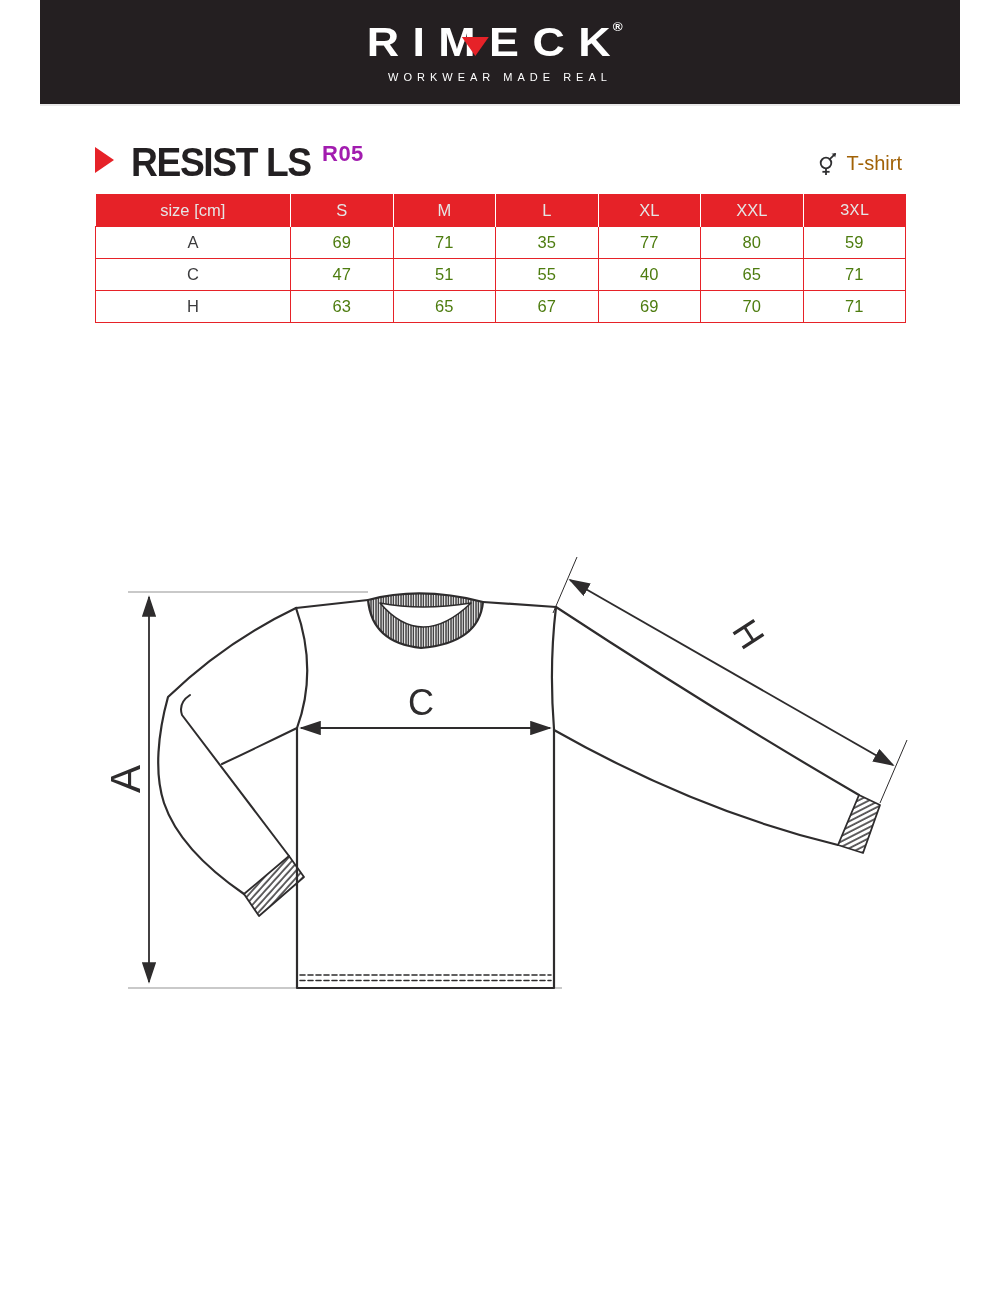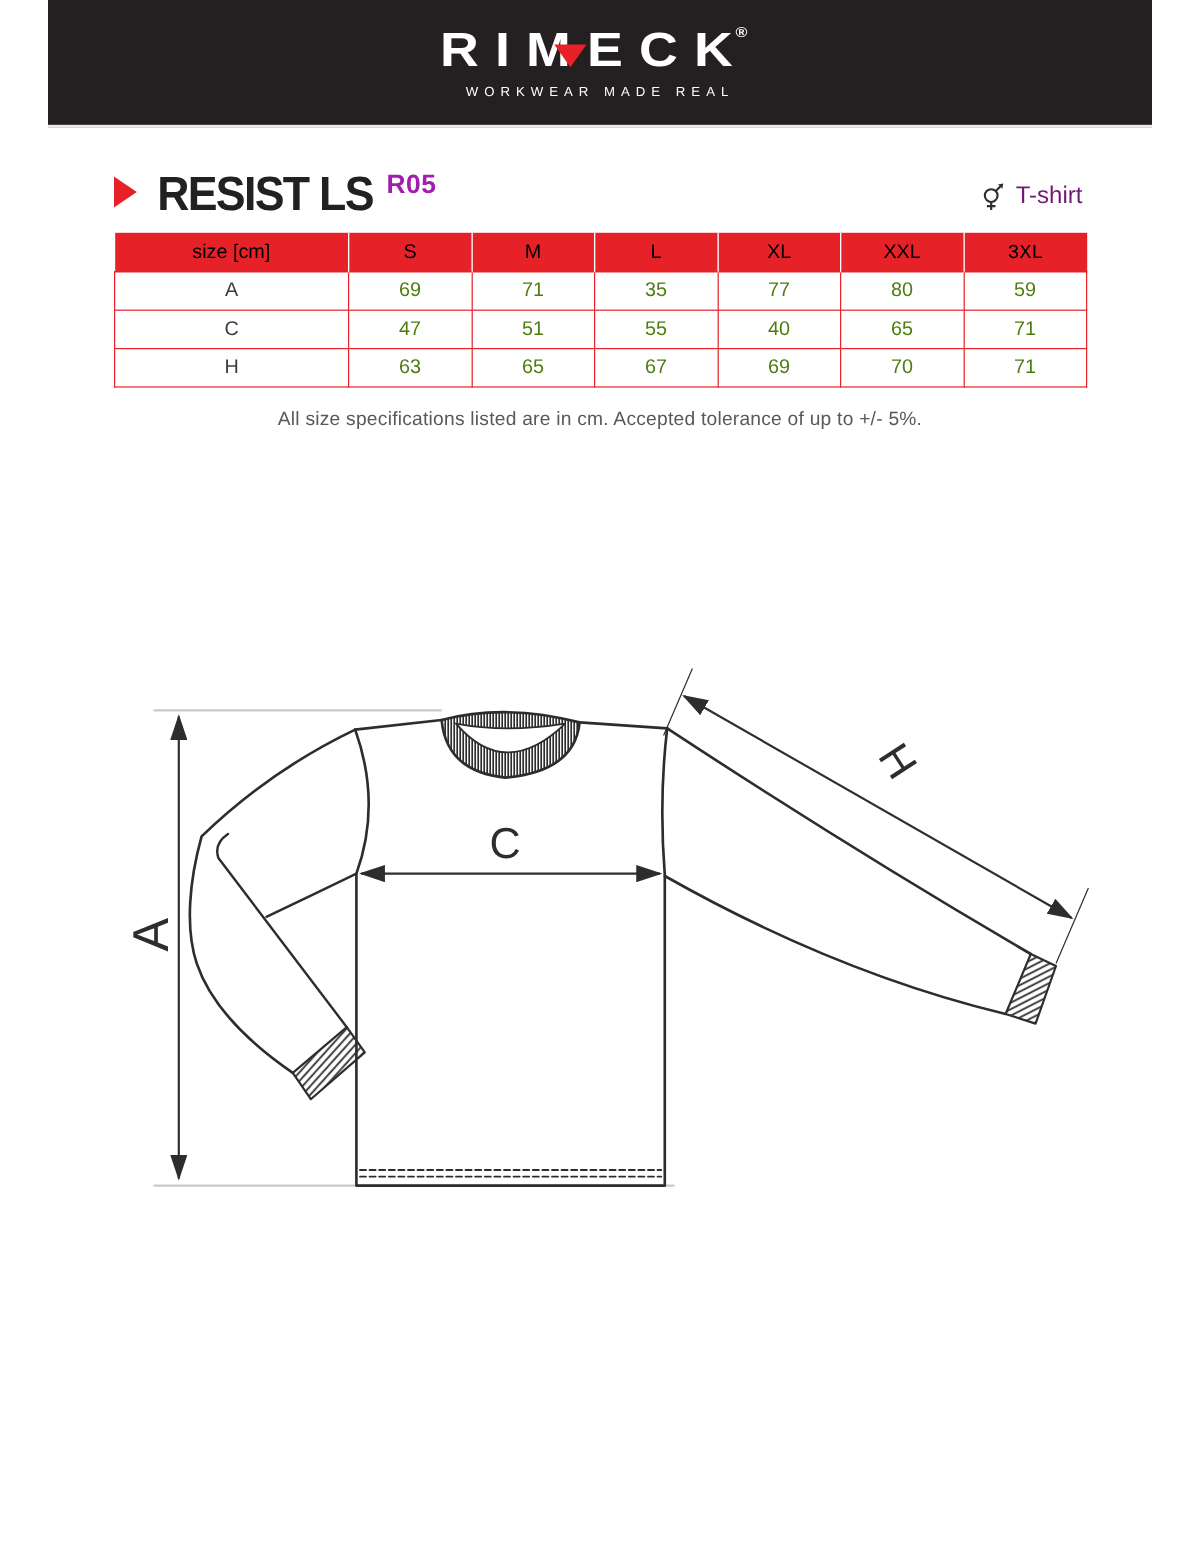--- a/index.html
+++ b/index.html
@@ -39,30 +39,30 @@
     font-size:40px;font-weight:bold;color:#232022;letter-spacing:-1.5px;
     transform:scaleX(0.93);transform-origin:left top;white-space:nowrap;
   }
   .product-code{
     position:absolute;left:322px;top:141px;
     font-size:22px;font-weight:bold;color:#a21caf;letter-spacing:0.5px;
   }
   .category{
     position:absolute;right:98px;top:149px;display:flex;align-items:center;gap:7px;
   }
-  .category-label{font-size:20px;color:#701a75;}
+  .category-label{font-size:20px;color:#a16207;}
   
   .size-table{
     position:absolute;left:95px;top:194px;width:810px;
     border-collapse:collapse;table-layout:fixed;
   }
   .size-table col.c0{width:195px;}
   .size-table col.cn{width:102.5px;}
   .size-table th{
-    background:#e62228;color:#000000;font-weight:normal;font-size:16.5px;
+    background:#e62228;color:#e5e5e5;font-weight:normal;font-size:16.5px;
     height:32px;padding:0;text-align:center;border-right:1.5px solid #ffffff;
   }
   .size-table th:last-child{border-right:none;font-family:Liberation Mono, monospace;}
   .size-table td{
     height:31px;padding:0;text-align:center;font-size:16.5px;
     border:1.2px solid #e62228;background:#fff;color:#4d7c0f;
   }
   .size-table td.rowlabel{color:#3c3c3e;}
   
   .note{
@@ -148,21 +148,20 @@
         <td>63</td>
         <td>65</td>
         <td>67</td>
         <td>69</td>
         <td>70</td>
         <td>71</td>
       </tr>
     </tbody>
   </table>
 
-  <div class="note">All size specifications listed are in cm. Accepted tolerance of up to +/- 5%.</div>
 
   <svg class="diagram" width="810" height="470" viewBox="0 0 810 470">
     <defs>
       <marker id="arr" viewBox="0 0 12 8" refX="11" refY="4" markerWidth="12" markerHeight="8" orient="auto-start-reverse">
         <path d="M0,0 L12,4 L0,8 Z" fill="#2e2c2d"></path>
       </marker>
       <pattern id="collarHatch" width="2.5" height="2.5" patternUnits="userSpaceOnUse">
         <line x1="1" y1="0" x2="1" y2="2.5" stroke="#2e2c2d" stroke-width="1.4"></line>
       </pattern>
       <pattern id="hatchL" width="4.8" height="4.8" patternUnits="userSpaceOnUse" patternTransform="rotate(-48)">

